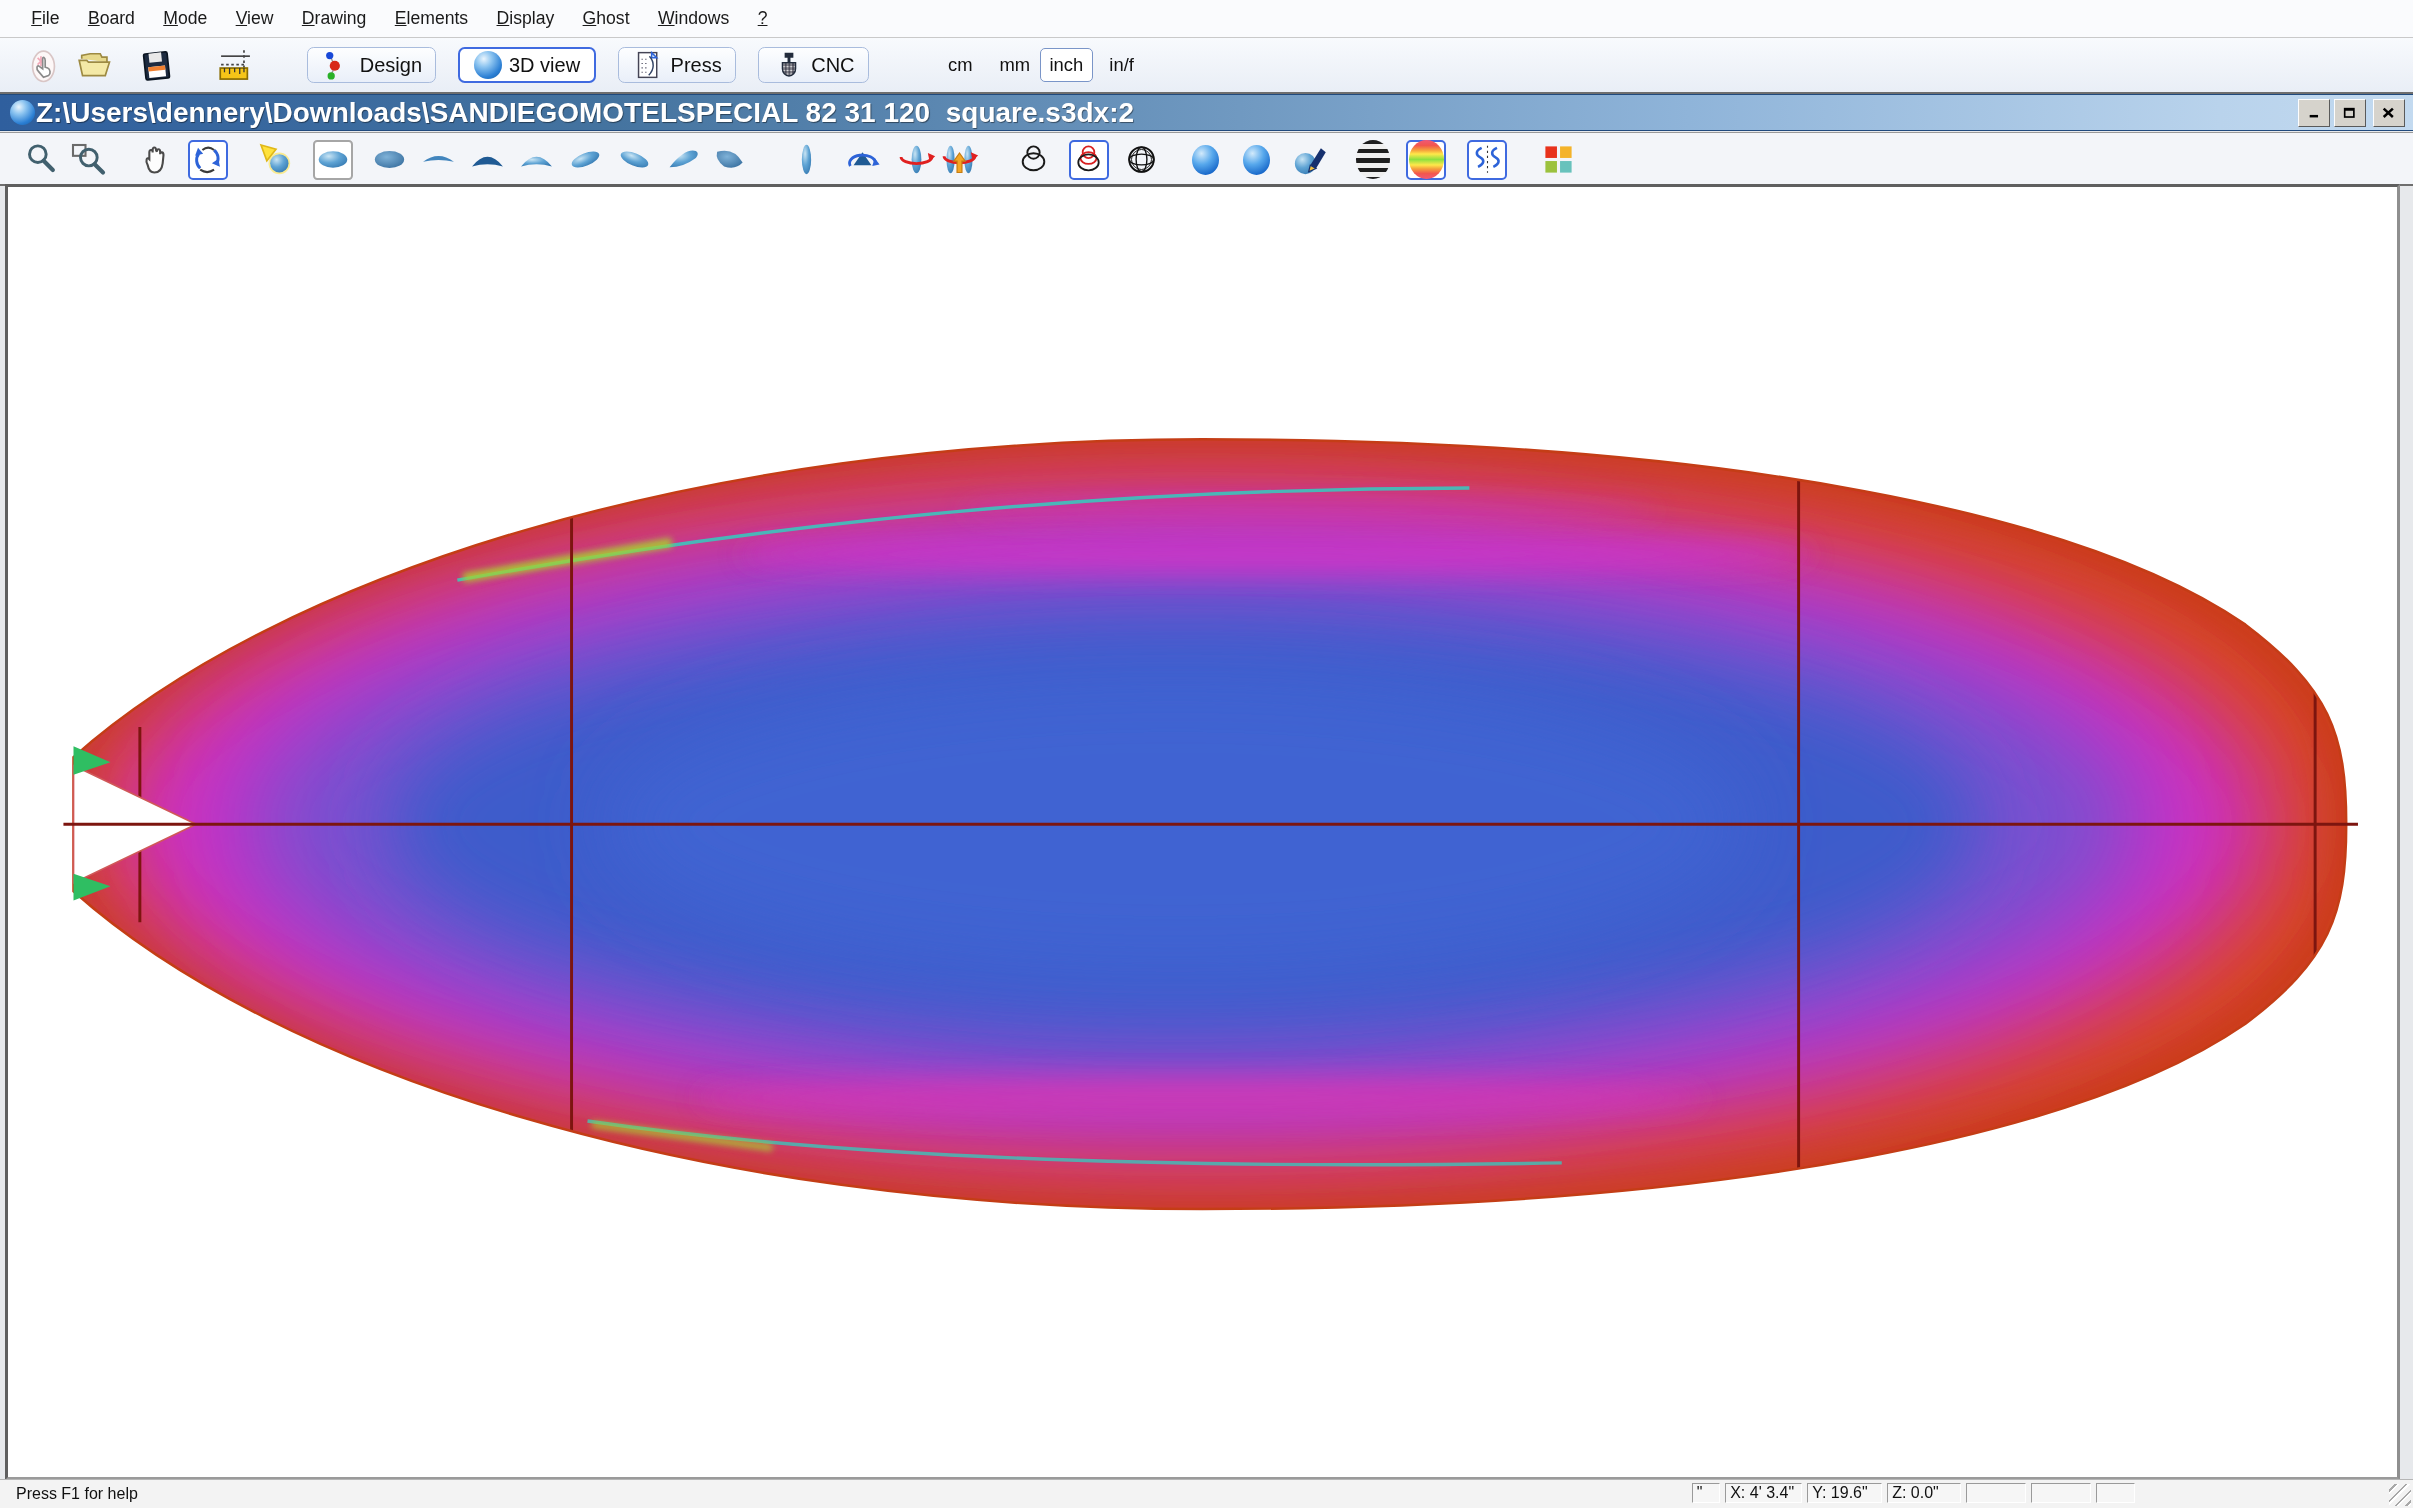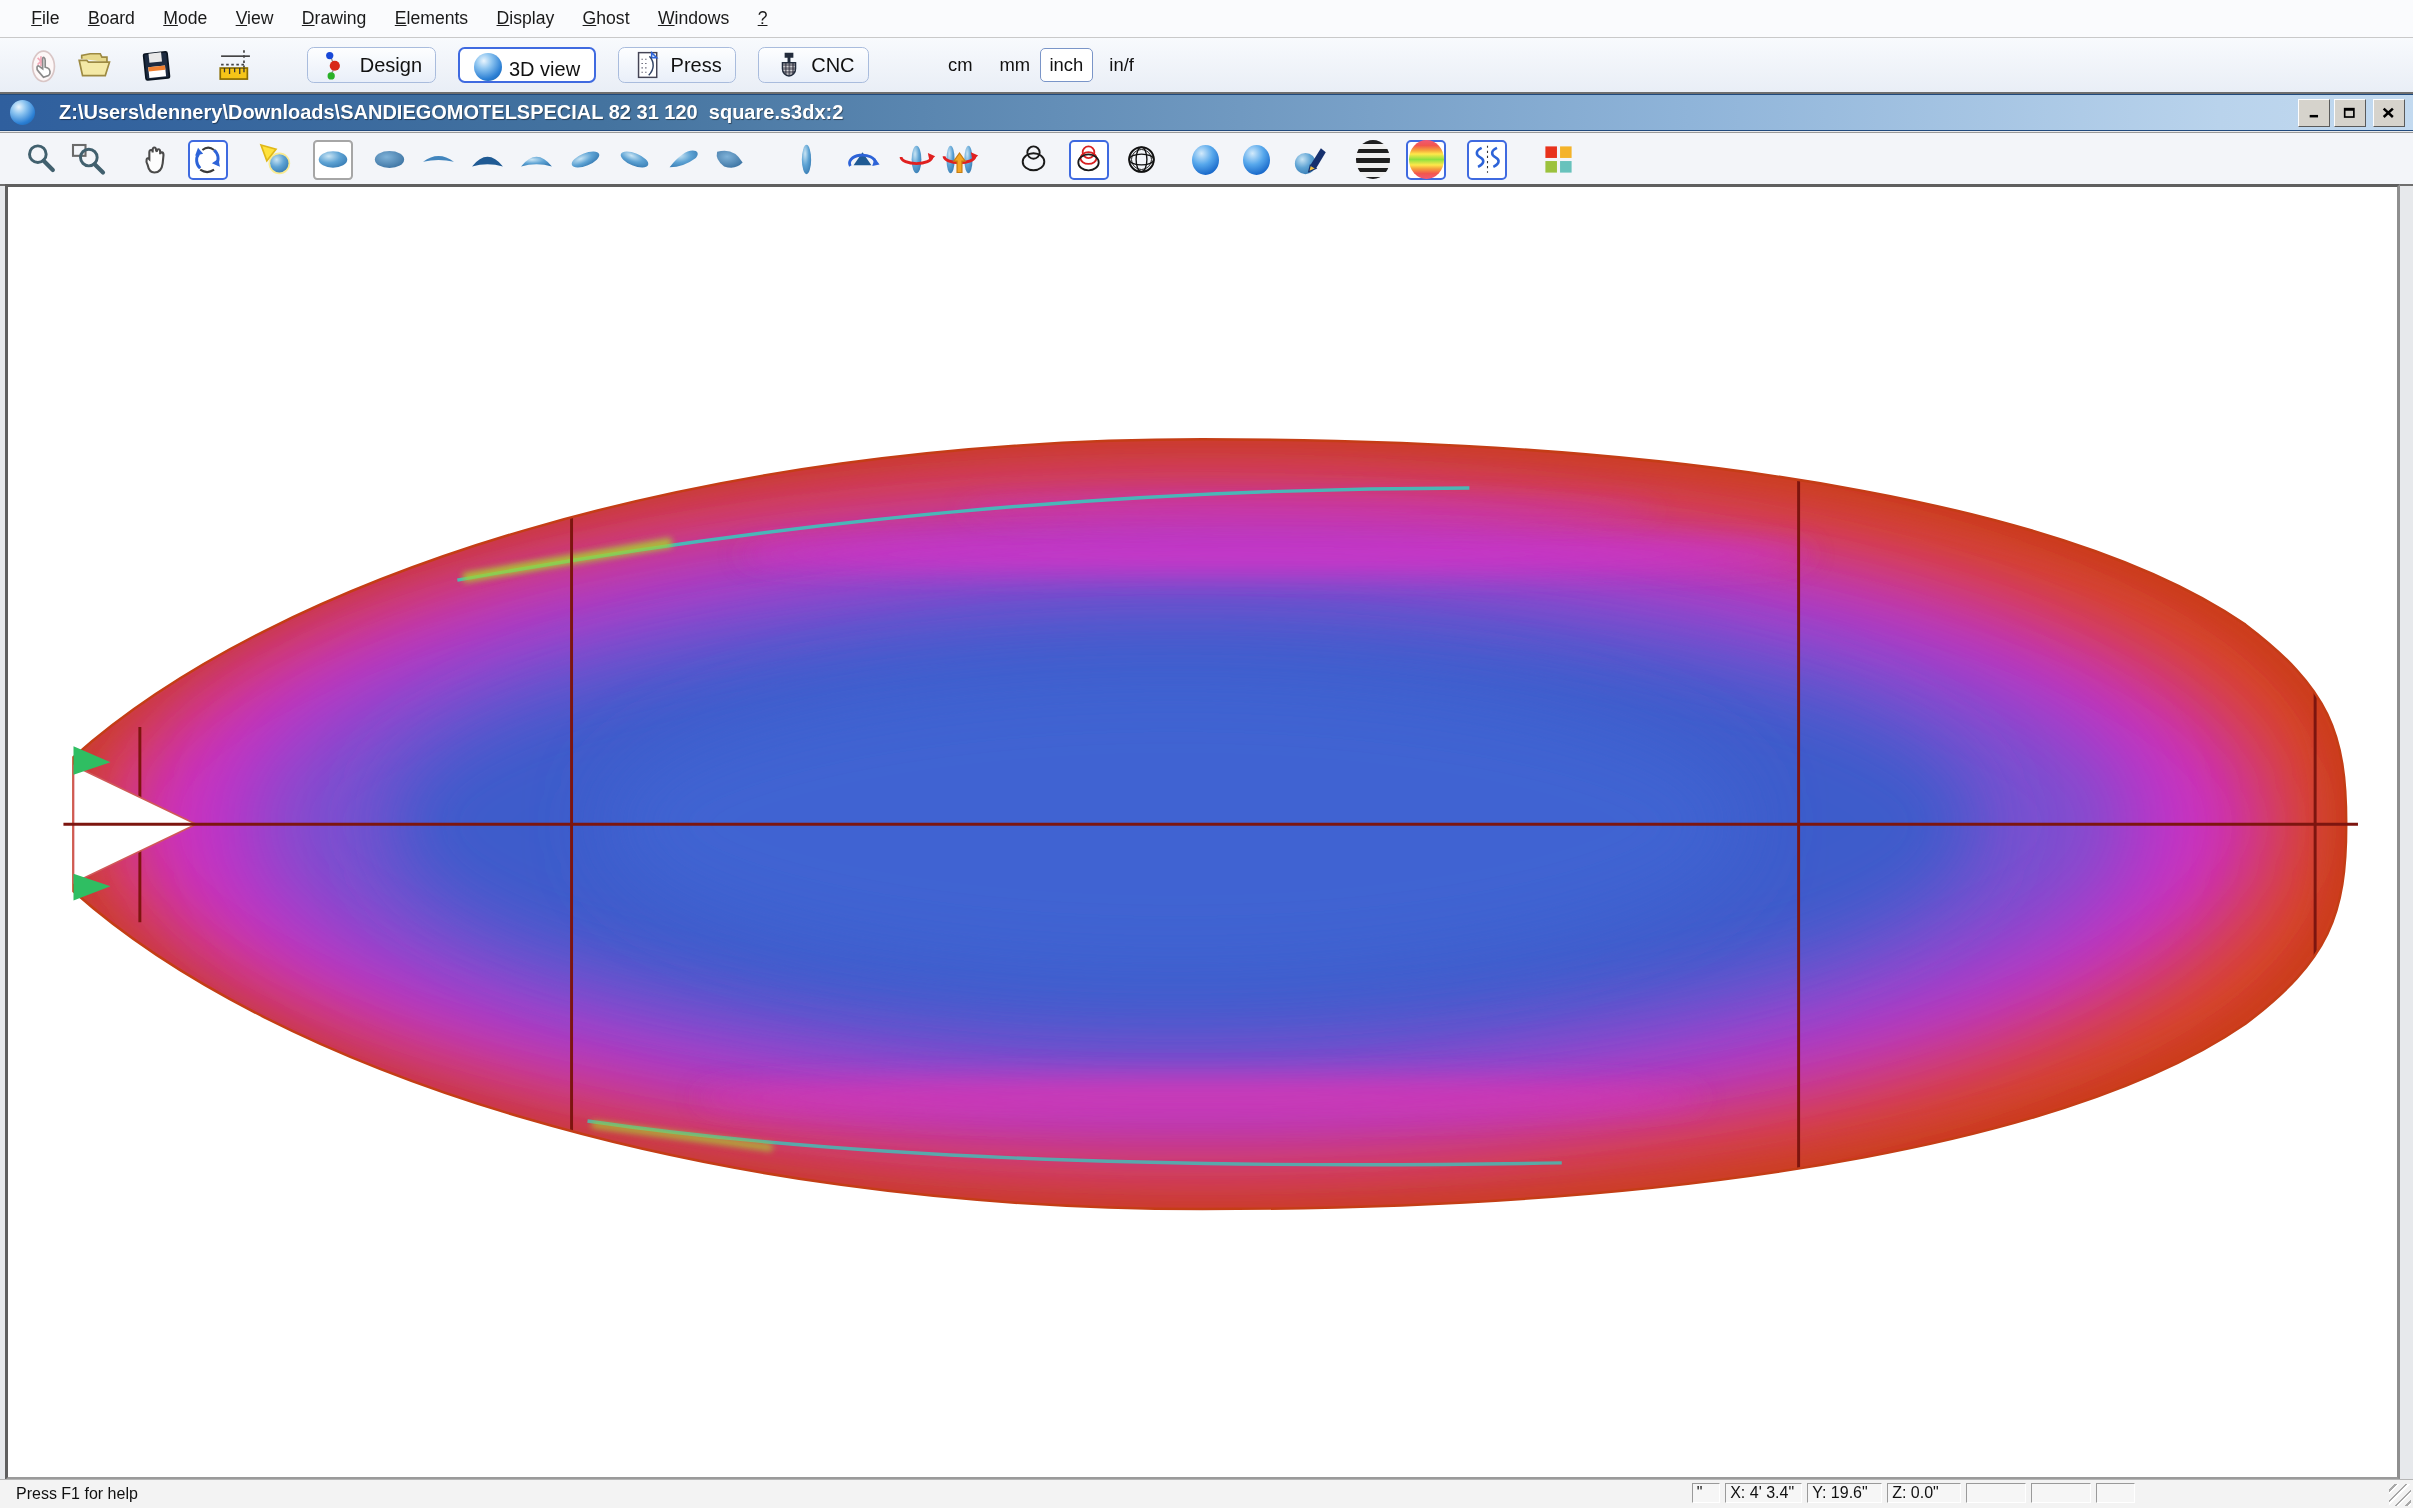--- a/index.html
+++ b/index.html
@@ -11,21 +11,21 @@
   
   .toolbar1{position:absolute;left:0;top:38px;width:100%;height:54px;background:linear-gradient(#f8fafd,#e9eef6);display:flex;align-items:center;}
   .tb1-sep{position:absolute;left:0;top:92px;width:100%;height:1.7px;background:#6e6e6e;}
   .tb-icon{width:39px;height:39px;display:flex;align-items:center;justify-content:center;}
   .mode-btn{height:36px;border:1.7px solid #a9bcdd;border-radius:6.7px;background:linear-gradient(#fdfeff,#e9eff9);display:flex;align-items:center;padding:0 13.4px;gap:6.7px;font-size:20px;color:#111;}
   .mode-btn.sel{border:2.5px solid #3f6ae0;background:#fff;}
   .unit{font-size:18.4px;color:#111;padding:3.4px 5px;}
   .unit.sel{border:1.7px solid #7a95c8;border-radius:5px;background:#fff;padding:5px 8.4px;}
   
   .titlebar{position:absolute;left:0;top:94px;width:100%;height:37px;background:linear-gradient(90deg,#2f5f9e 0%,#44739f 25%,#8fb4d9 70%,#b9d3ec 92%,#c3daf0 100%);display:flex;align-items:center;border-top:0.8px solid #204a7d;border-bottom:0.8px solid #204a7d;box-sizing:border-box;}
-  .title-text{color:#fff;font-weight:bold;font-size:20px;white-space:pre;text-shadow:0.8px 0.8px 0.8px rgba(0,0,0,.45);margin-left:24px;}
+  .title-text{color:#fff;font-weight:bold;font-size:28px;white-space:pre;text-shadow:0.8px 0.8px 0.8px rgba(0,0,0,.45);margin-left:1px;}
   .sphere-css{border-radius:50%;background:radial-gradient(circle at 35% 28%,#eaf5fd 0%,#8cc4f0 30%,#2b7fd4 68%,#14589e 100%);}
   .win-btns{margin-left:auto;display:flex;gap:3.4px;margin-right:8.4px;}
   .win-btn{width:30px;height:26px;background:#d6d3cc;border:1.7px solid;border-color:#fdfdfd #5a5a5a #5a5a5a #fdfdfd;display:flex;align-items:center;justify-content:center;}
   
   .toolbar2{position:absolute;left:0;top:132px;width:100%;height:53px;background:#f3f5f9;border-top:0.8px solid #9a9a9a;display:flex;align-items:center;}
   .tb2-sep{position:absolute;left:0;top:184px;width:100%;height:1.7px;background:#6e6e6e;}
   .ti{width:40px;height:40px;box-sizing:border-box;display:flex;align-items:center;justify-content:center;flex:none;}
   .ti.selb{border:2.5px solid #3f6ae0;border-radius:5px;background:#fff;}
   .ti.selg{border:2.5px solid #a6a6a6;border-radius:4.2px;background:#fff;}
   .zebra{width:34px;height:39px;border-radius:50%;background:repeating-linear-gradient(180deg,#1e1e1e 0 4.2px,#efefef 4.2px 9.2px);}
@@ -124,21 +124,21 @@
   <button class="mode-btn" style="margin-left:52px;">
     <svg viewBox="0 0 44 44" width="32" height="32">
         <line x1="12" y1="9" x2="19" y2="23" stroke="#9a9a9a" stroke-width="2"></line>
         <line x1="19" y1="23" x2="14" y2="36" stroke="#9a9a9a" stroke-width="2"></line>
         <circle cx="12" cy="9" r="5" fill="#1848d8"></circle>
         <circle cx="19" cy="23" r="7" fill="#d82818"></circle>
         <circle cx="14" cy="37" r="5" fill="#28b028"></circle>
       </svg>
     <span>Design</span>
   </button>
-  <button class="mode-btn sel" style="margin-left:22px;align-items:flex-end;">
+  <button class="mode-btn sel" style="margin-left:22px;">
     <span class="sphere-css" style="width:28.5px;height:28.5px;"></span>
     <span>3D view</span>
   </button>
   <button class="mode-btn" style="margin-left:22px;">
     <svg viewBox="0 0 44 44" width="32" height="32">
         <rect x="9" y="5" width="25" height="34" fill="#fff" stroke="#445" stroke-width="2"></rect>
         <polygon points="27,5 34,12 27,12" fill="#cfe4f8" stroke="#2d63d8" stroke-width="2"></polygon>
         <g stroke="#667" stroke-width="1.5" stroke-dasharray="2 3">
           <line x1="13" y1="14" x2="22" y2="14"></line>
           <line x1="13" y1="20" x2="20" y2="20"></line>

